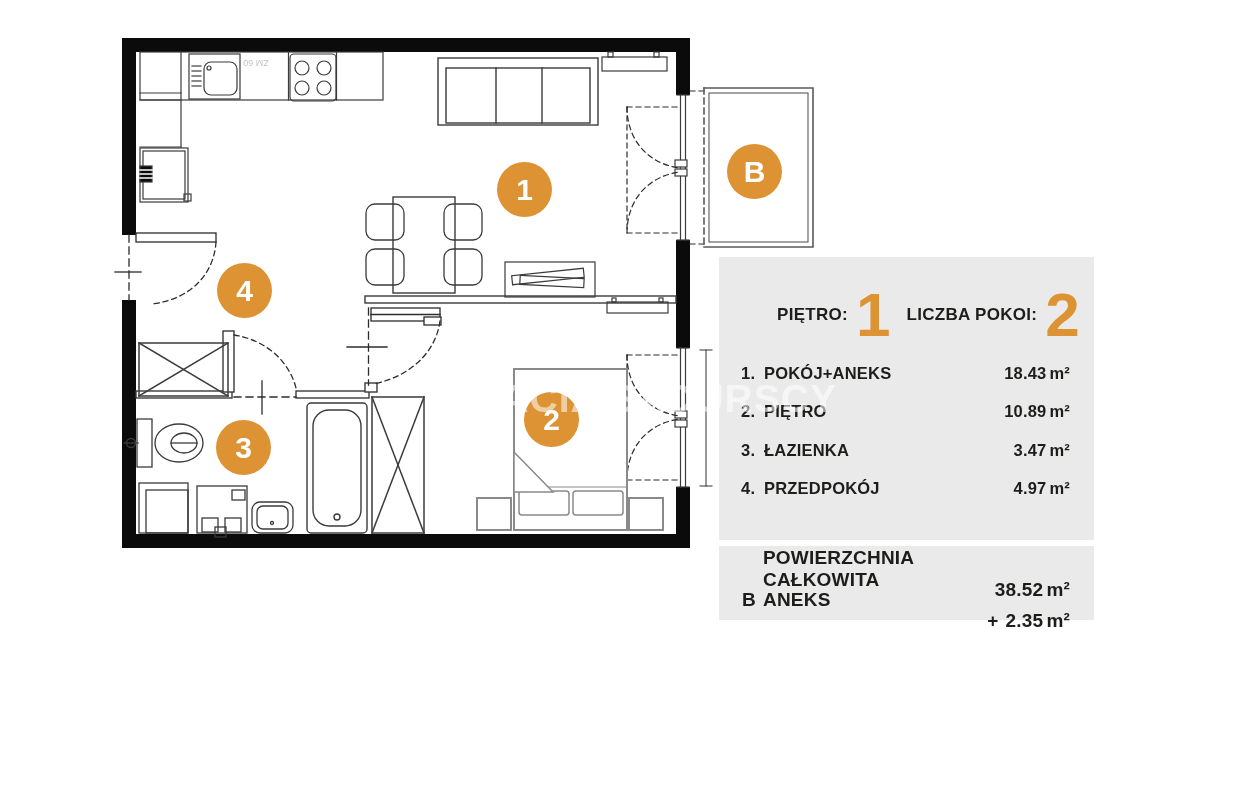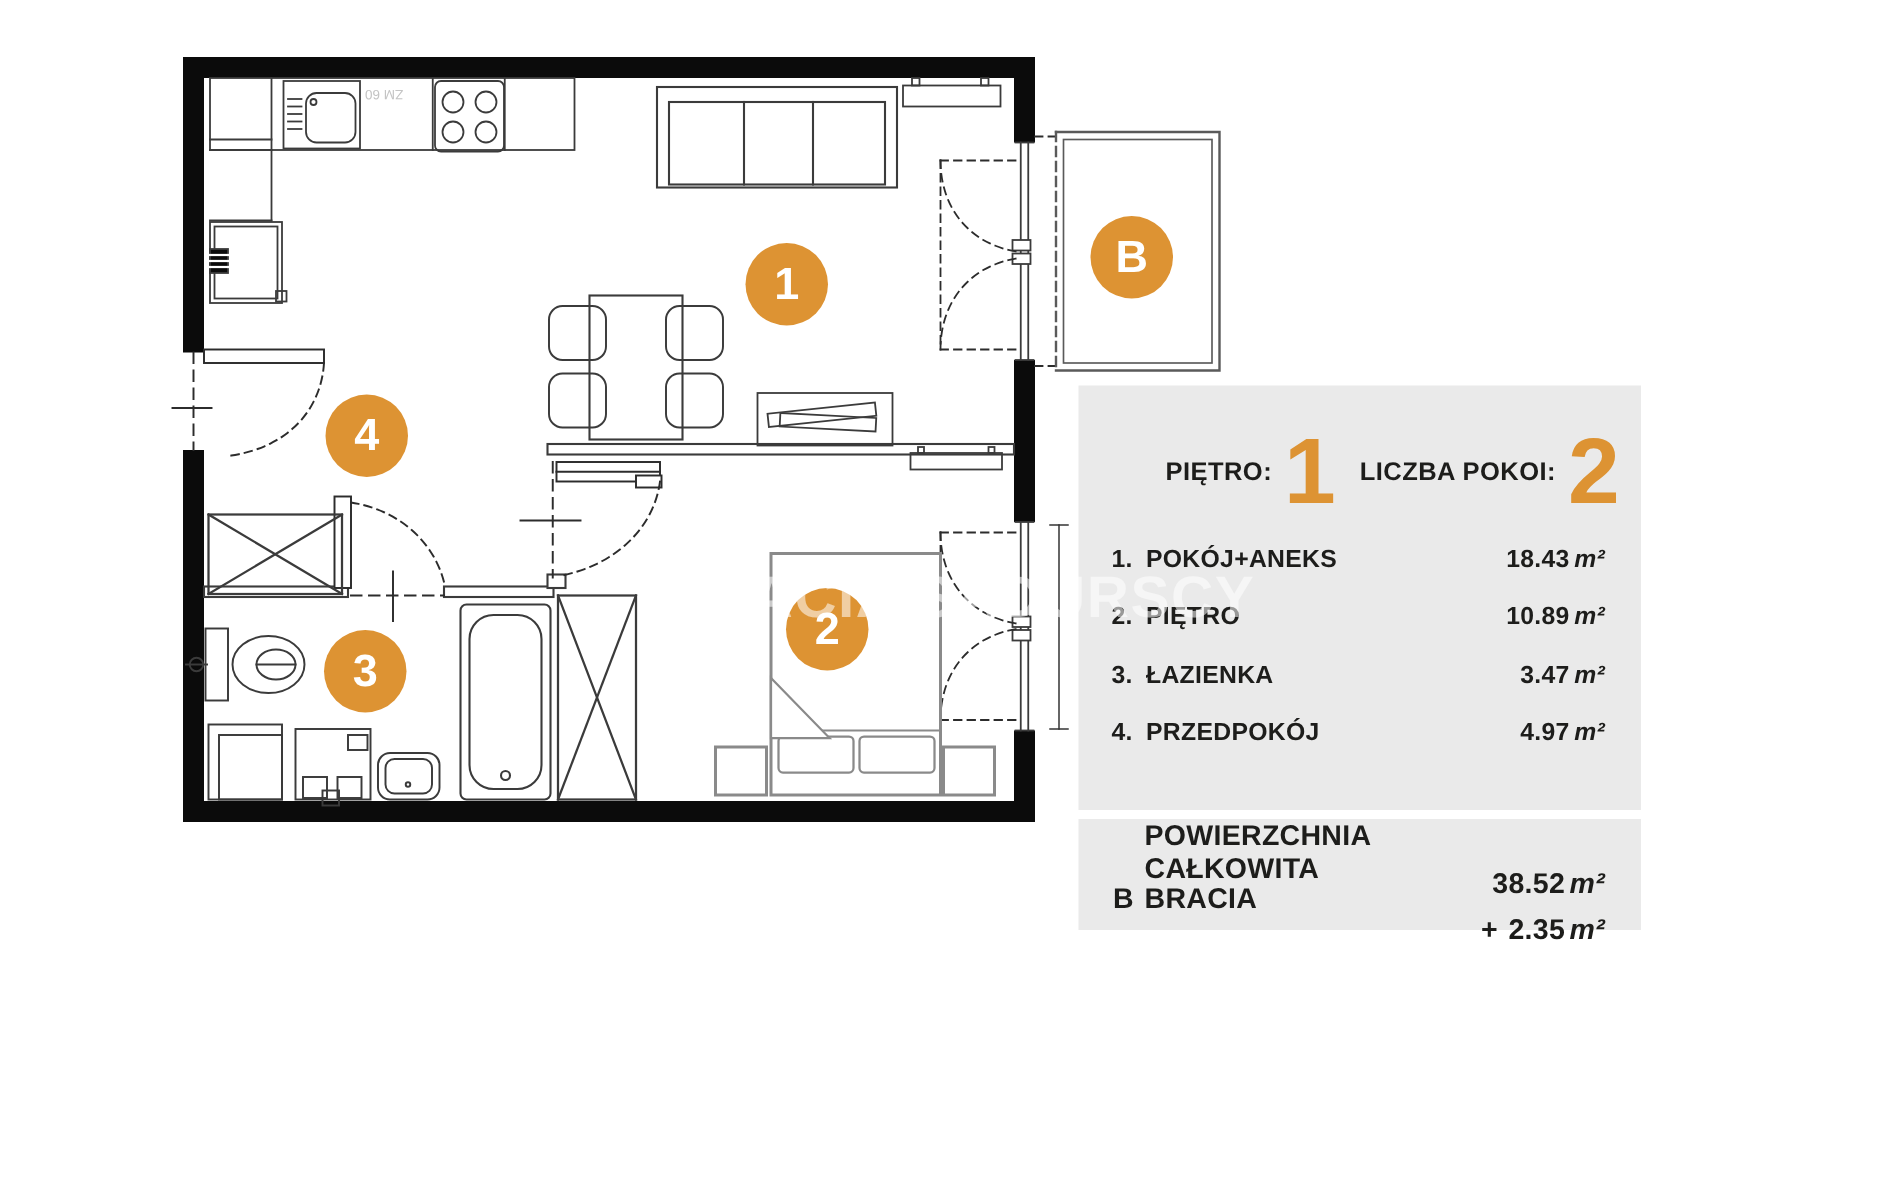--- a/index.html
+++ b/index.html
@@ -22,21 +22,21 @@
   .panel-header{display:flex;align-items:center;padding:31px 0 0 58px;}
   .pgroup{display:flex;align-items:center;}
   .pgroup+.pgroup{margin-left:16px;}
   .plabel{font-size:17px;font-weight:bold;letter-spacing:.3px;}
   .pnum{font-size:62px;line-height:54px;font-weight:bold;color:#DD9333;margin-left:8px;}
   .rooms{position:absolute;left:22px;right:24px;top:97px;}
   .room-row{display:flex;align-items:center;height:38.5px;font-size:16.5px;font-weight:bold;letter-spacing:.2px;}
   .r-no{width:23px;}
   .r-name{flex:1;}
   .r-val{text-align:right;white-space:nowrap;}
-  .unit{margin-left:3px;font-style:italic;}
+  .unit{margin-left:3px;}
   .foot-rows{padding-top:7px;}
   .foot-row{display:flex;align-items:center;height:31px;padding:0 24px 0 23px;
             font-size:19px;font-weight:bold;letter-spacing:.2px;}
   .f-no{width:21px;}
   .f-name{flex:1;}
   .f-val{text-align:right;white-space:nowrap;margin-top:42px;}
   .f-prefix{margin-right:7px;}
   .f-prefix:empty{margin-right:0;}
   
   .watermark{position:absolute;left:426px;top:377px;font-size:39px;font-weight:bold;
@@ -301,19 +301,19 @@
 
 <div class="panel panel-foot">
   <div class="foot-rows">
     <div class="foot-row">
       <span class="f-no"></span>
       <span class="f-name">POWIERZCHNIA CAŁKOWITA</span>
       <span class="f-val"><span class="f-prefix"></span><span>38.52</span><span class="unit">m²</span></span>
     </div>
     <div class="foot-row">
       <span class="f-no">B</span>
-      <span class="f-name">BRACIA</span>
+      <span class="f-name">ANEKS</span>
       <span class="f-val"><span class="f-prefix">+</span><span>2.35</span><span class="unit">m²</span></span>
     </div>
   </div>
 </div>
 
 <div class="watermark">BRACIA SADURSCY</div>
 
 </body></html>

